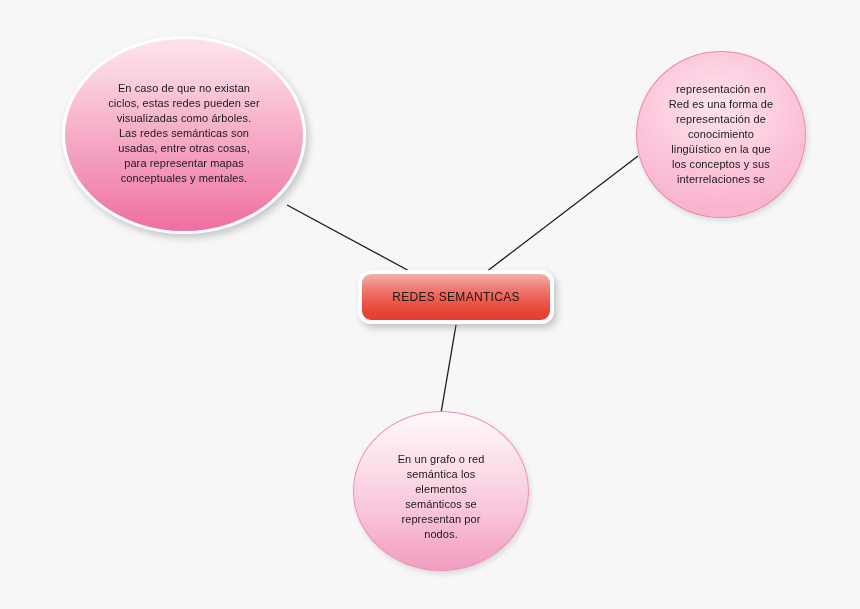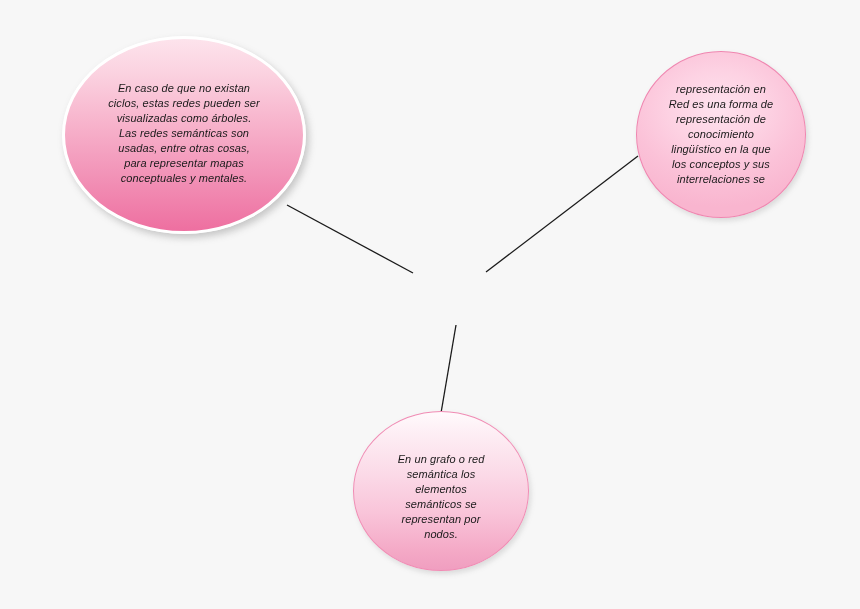--- a/index.html
+++ b/index.html
@@ -28,21 +28,20 @@
   }
 
   .node {
     position: absolute;
     z-index: 2;
     display: flex;
     align-items: center;
     justify-content: center;
     box-sizing: border-box;
     text-align: center;
-    font-style: italic;
   }
   .node-text {
     color: #1a1a1a;
     font-size: 11px;
     line-height: 15px;
     letter-spacing: 0.1px;
     white-space: pre-line;
     padding: 0 6px;
   }
 
@@ -165,14 +164,17 @@
 
   <div class="node" id="node-bottom">
     <div class="node-text">En un grafo o red
 semántica los
 elementos
 semánticos se
 representan por
 nodos.</div>
   </div>
 
+  <div class="node" id="node-center">
+    <div class="node-text">REDES SEMANTICAS</div>
+  </div>
 
 </div>
 
 </body></html>

